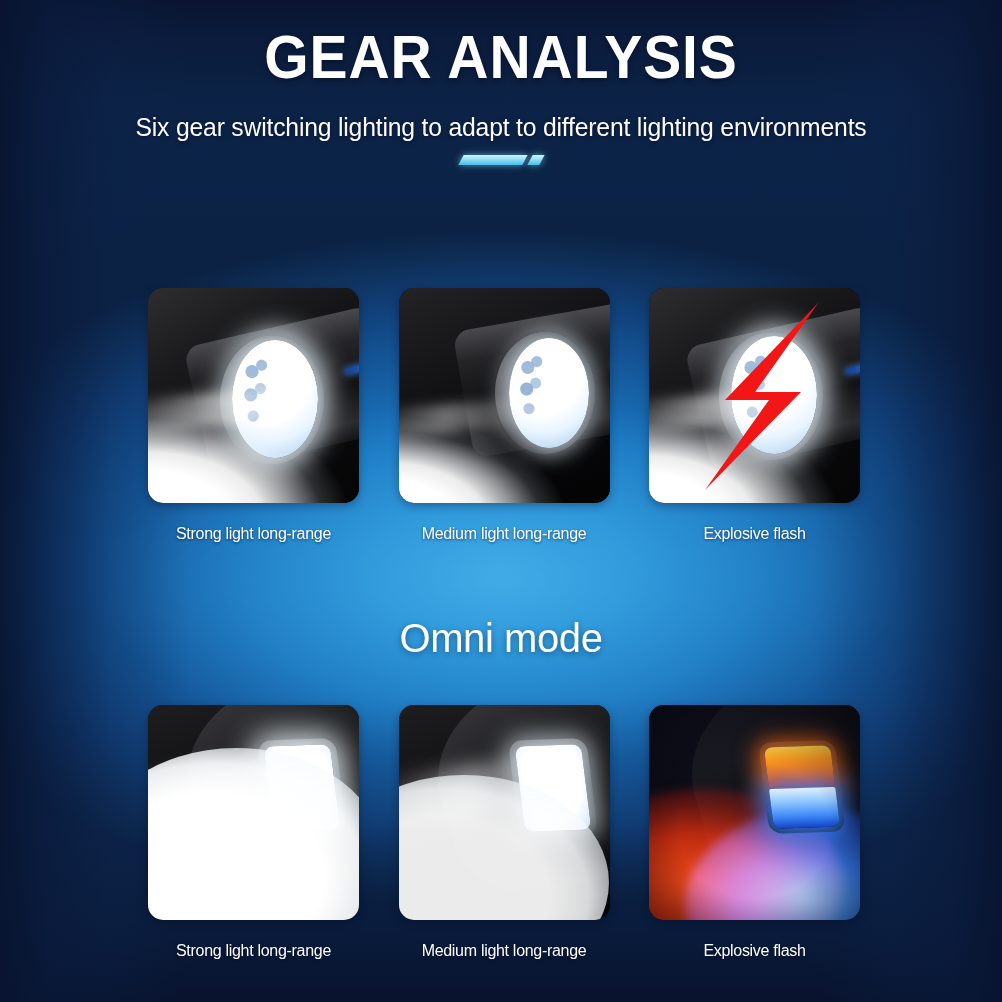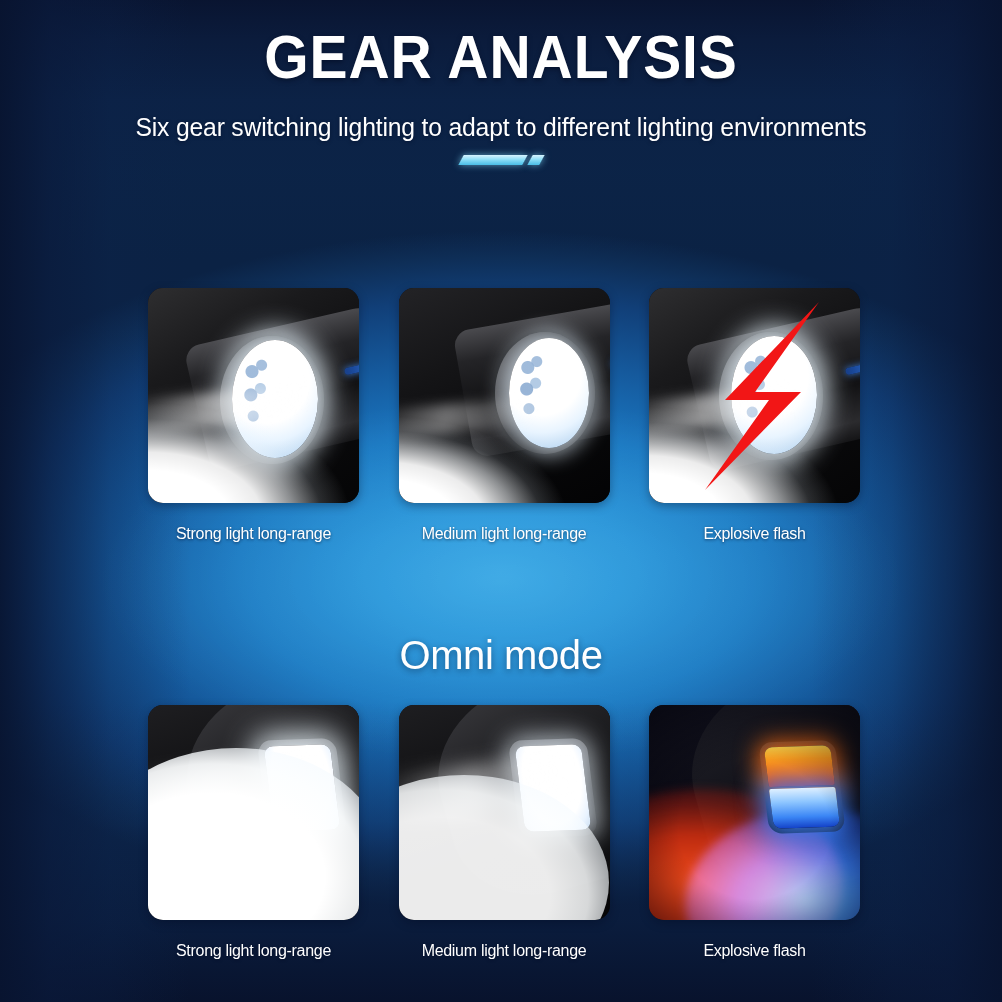--- a/index.html
+++ b/index.html
@@ -135,21 +135,21 @@
     right: 0;
     text-align: center;
     font-size: 40px;
     color: #ffffff;
     font-weight: 400;
     letter-spacing: -0.4px;
     text-shadow: 0 2px 6px rgba(0,14,40,0.45);
     white-space: nowrap;
   }
   .heading-long { top: 211px; }
-  .heading-omni { top: 633px; }
+  .heading-omni { top: 616px; }
 
   
   .row {
     position: absolute;
     left: 148px;
     width: 712px;
     display: flex;
     justify-content: space-between;
   }
   .row-long { top: 288px; }

